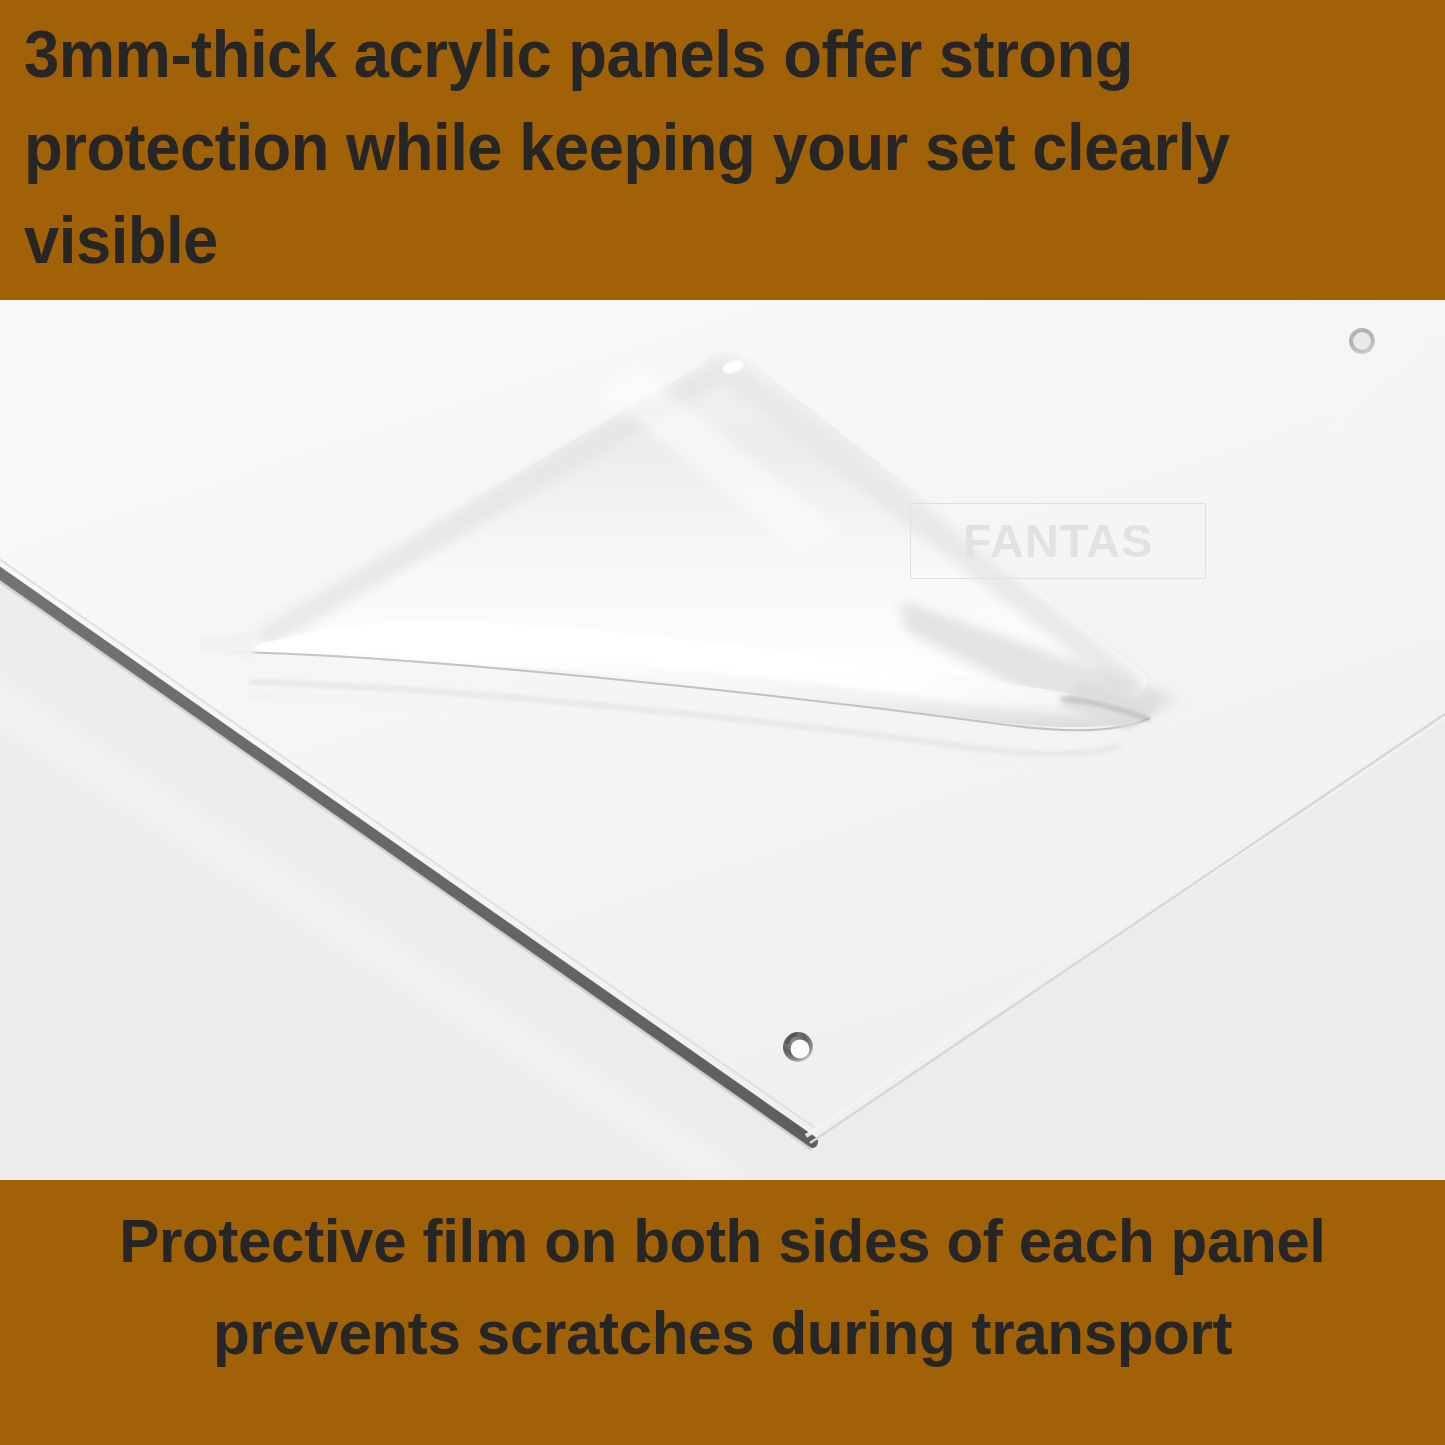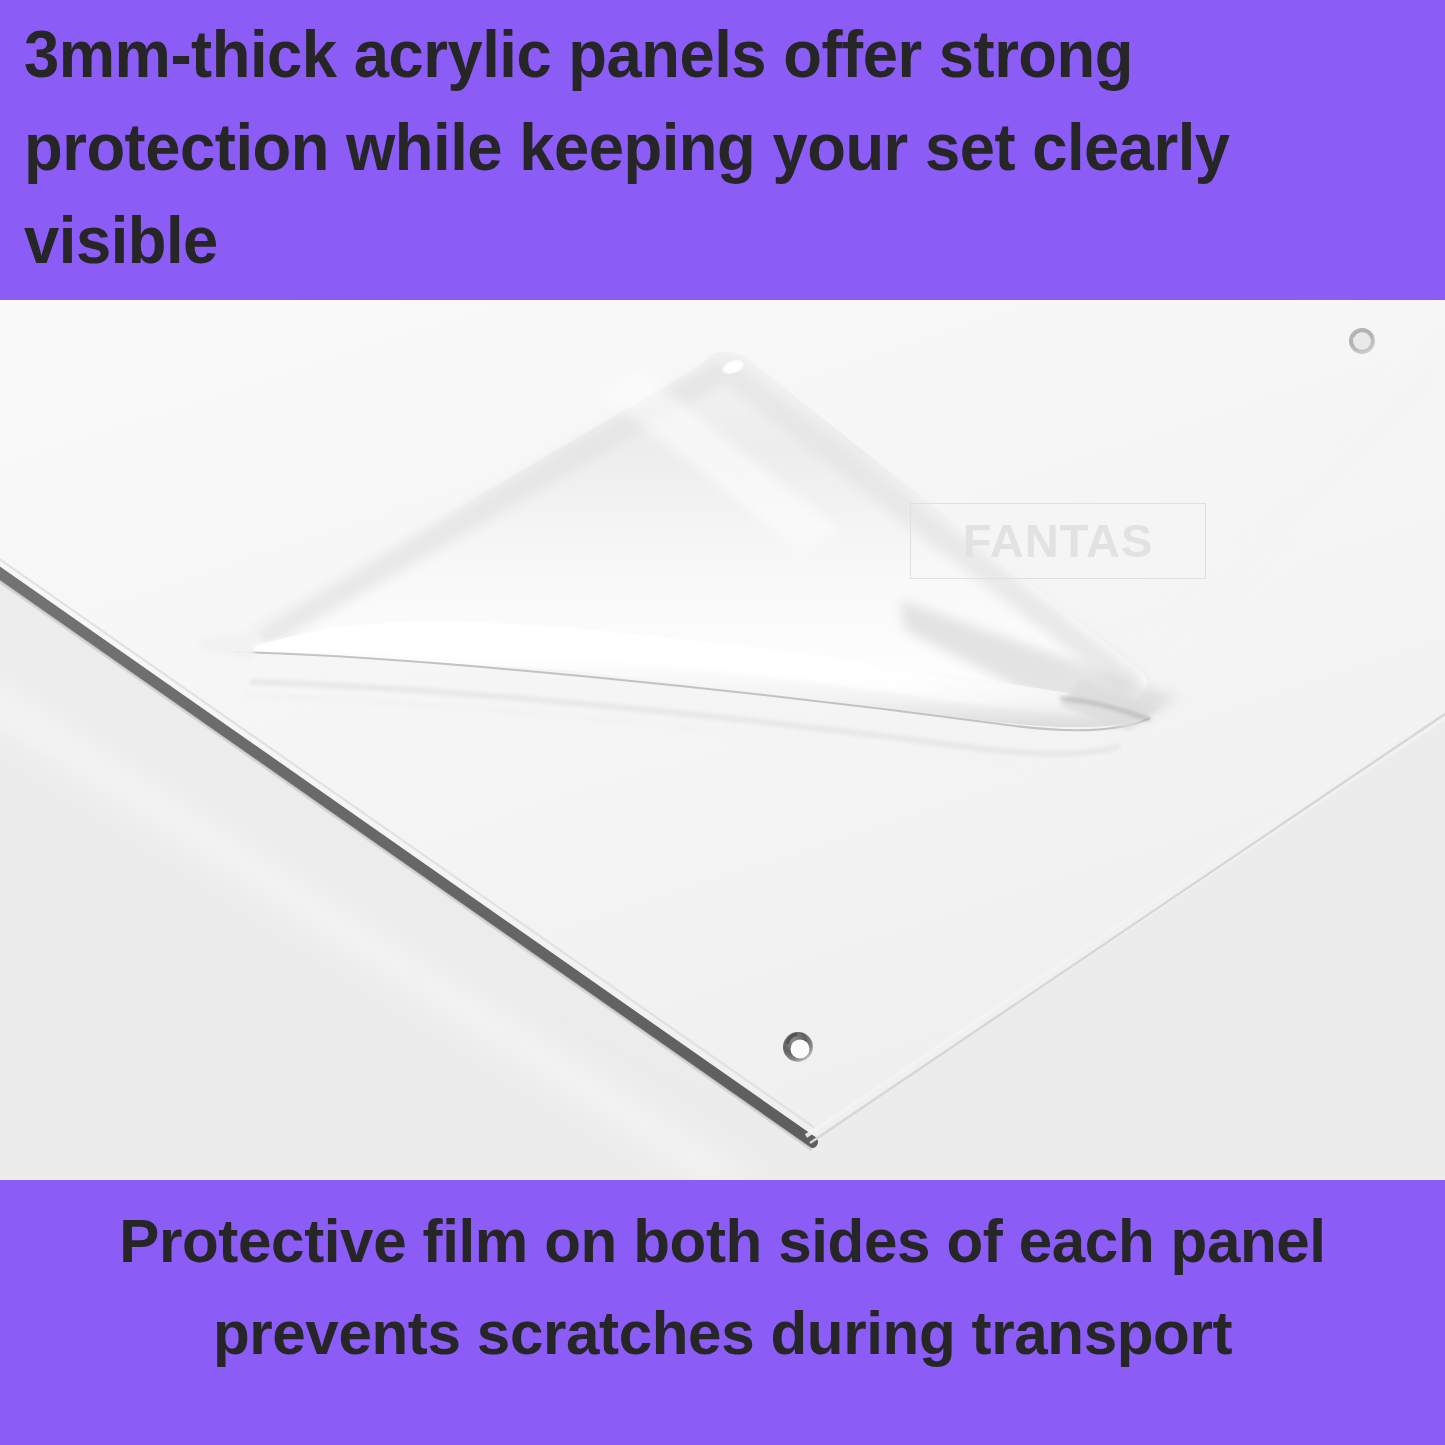--- a/index.html
+++ b/index.html
@@ -10,21 +10,21 @@
     width: 1445px;
     height: 1445px;
     background: #ececec;
     font-family: "Liberation Sans", sans-serif;
     overflow: hidden;
   }
   .page {
     position: relative;
     width: 1445px;
     height: 1445px;
-    background: #8b5cf6;
+    background: #a16207;
   }
 
   
   .caption-top {
     position: absolute;
     left: 0;
     top: 0;
     width: 1445px;
     height: 300px;
     box-sizing: border-box;

